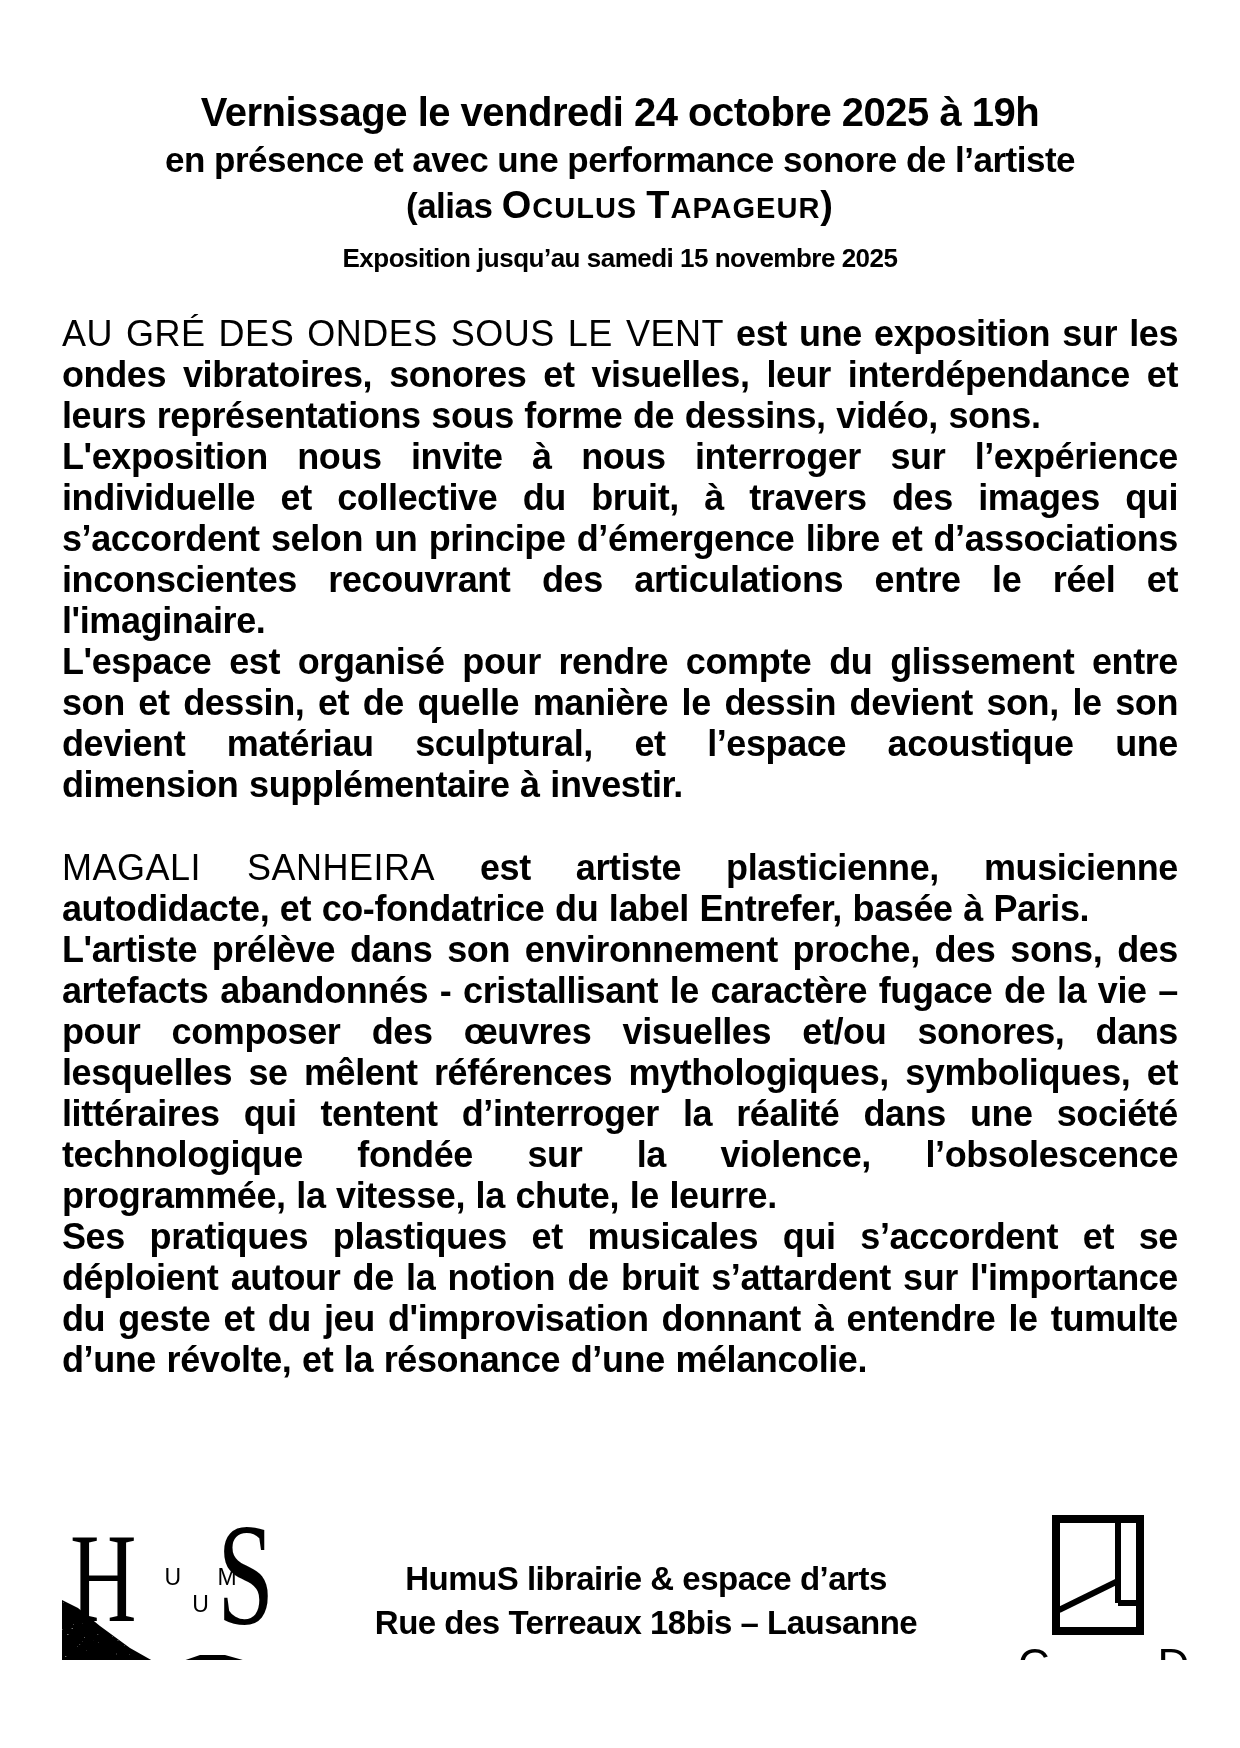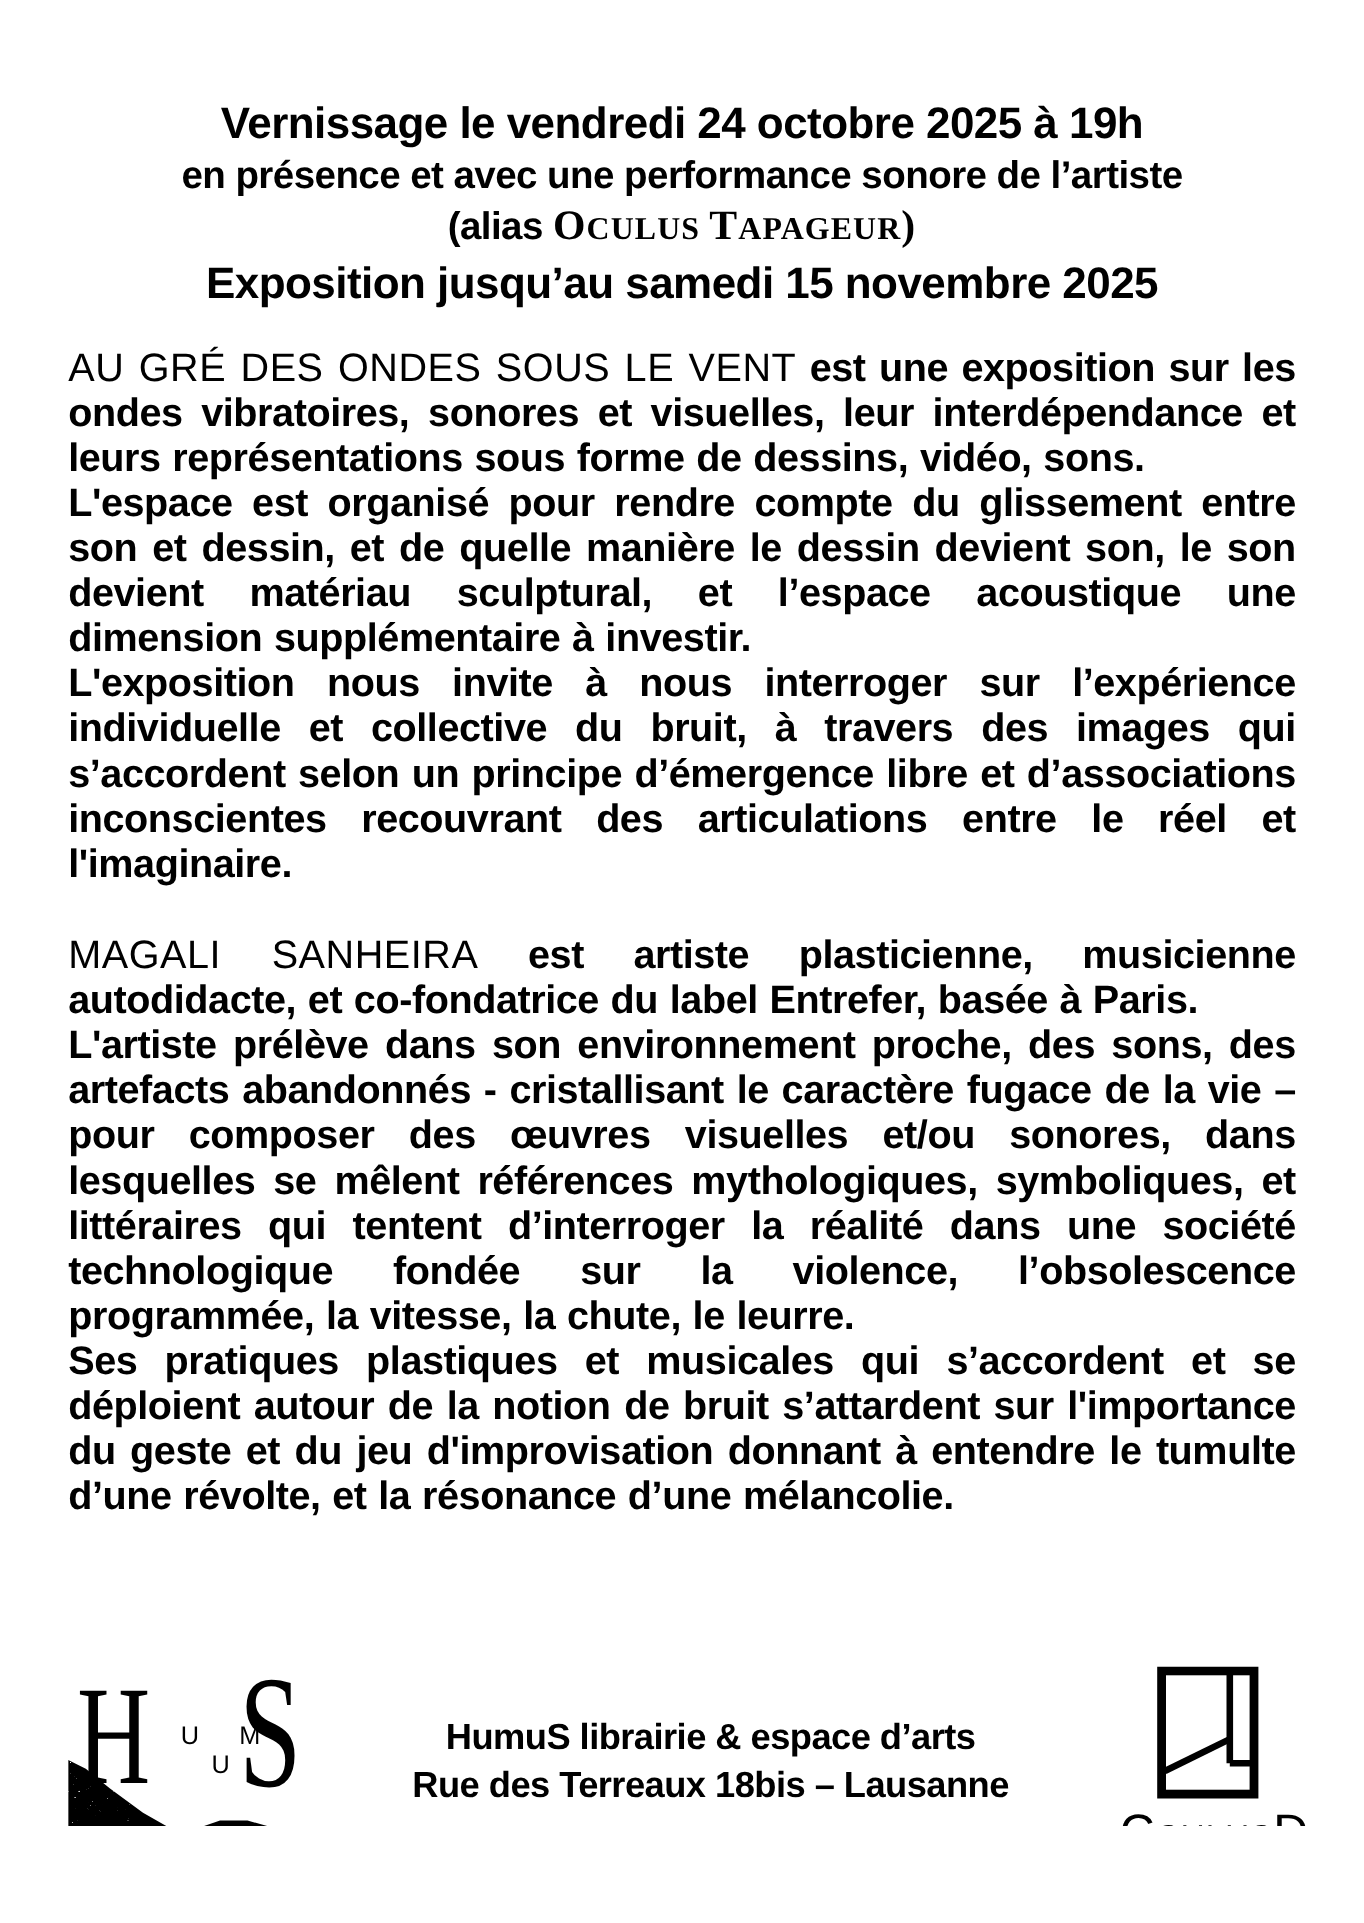--- a/index.html
+++ b/index.html
@@ -9,24 +9,24 @@
     background:#ffffff; color:#000;
     font-family:"Liberation Sans", sans-serif;
     box-sizing:border-box;
     overflow:hidden;
   }
   
   .hdr { padding-top:86px; text-align:center; font-weight:700; }
   .t1 { font-size:40px; line-height:52px; letter-spacing:-0.5px; }
   .t2 { font-size:35px; line-height:44px; letter-spacing:-0.5px; }
   .t3 { font-size:35px; line-height:46px; letter-spacing:-0.5px; }
-  .alias { font-family:Liberation Serif, serif; font-weight:600; letter-spacing:1px;margin-top:36px; }
+  .alias { font-family:Liberation Sans, sans-serif; font-weight:600; letter-spacing:1px;margin-top:36px; }
   .alias .big  { font-size:38px; }
   .alias .small{ font-size:29px; }
-  .t4 { font-size:40px; line-height:54px; letter-spacing:-0.5px; }
+  .t4 { font-size:26px; line-height:54px; letter-spacing:-0.5px; }
   
   .bodytext { padding:28px 62px 0 62px; }
   .body-p {
     margin:0;
     font-size:36px; line-height:41px;
     font-weight:700;
     text-align:justify;
     letter-spacing:-0.4px;
     word-spacing:1px;
   }
@@ -70,22 +70,22 @@
 
   <header class="hdr">
     <div class="t1">Vernissage le vendredi 24 octobre 2025 à 19h</div>
     <div class="t2">en présence et avec une performance sonore de l’artiste</div>
     <div class="t3"><span>(alias </span><span class="alias"><span class="big">O</span><span class="small">CULUS</span><span class="small"> </span><span class="big">T</span><span class="small">APAGEUR</span><span class="big">)</span></span></div>
     <div class="t4">Exposition jusqu’au samedi 15 novembre 2025</div>
   </header>
 
   <main class="bodytext">
     <p class="body-p"><span class="lead-caps">AU GRÉ DES ONDES SOUS LE VENT</span><span> est une exposition sur les ondes vibratoires, sonores et visuelles, leur interdépendance et leurs représentations sous forme de dessins, vidéo, sons.</span></p>
+    <p class="body-p">L'exposition nous invite à nous interroger sur l’expérience individuelle et collective du bruit, à travers des images qui s’accordent selon un principe d’émergence libre et d’associations inconscientes recouvrant des articulations entre le réel et l'imaginaire.</p>
     <p class="body-p">L'espace est organisé pour rendre compte du glissement entre son et dessin, et de quelle manière le dessin devient son, le son devient matériau sculptural, et l’espace acoustique une dimension supplémentaire à investir.</p>
-    <p class="body-p">L'exposition nous invite à nous interroger sur l’expérience individuelle et collective du bruit, à travers des images qui s’accordent selon un principe d’émergence libre et d’associations inconscientes recouvrant des articulations entre le réel et l'imaginaire.</p>
     <p class="body-p para-gap"><span class="lead-caps">MAGALI SANHEIRA</span><span> est artiste plasticienne, musicienne autodidacte, et co-fondatrice du label Entrefer, basée à Paris.</span></p>
     <p class="body-p">L'artiste prélève dans son environnement proche, des sons, des artefacts abandonnés - cristallisant le caractère fugace de la vie – pour composer des œuvres visuelles et/ou sonores, dans lesquelles se mêlent références mythologiques, symboliques, et littéraires qui tentent d’interroger la réalité dans une société technologique fondée sur la violence, l’obsolescence programmée, la vitesse, la chute, le leurre.</p>
     <p class="body-p">Ses pratiques plastiques et musicales qui s’accordent et se déploient autour de la notion de bruit s’attardent sur l'importance du geste et du jeu d'improvisation donnant à entendre le tumulte d’une révolte, et la résonance d’une mélancolie.</p>
   </main>
 
   <footer class="ftr">
 
     <div class="humus-logo">
       <svg class="hl-hills" width="212" height="178" viewBox="0 0 212 178" xmlns="http://www.w3.org/2000/svg">
         <defs>

